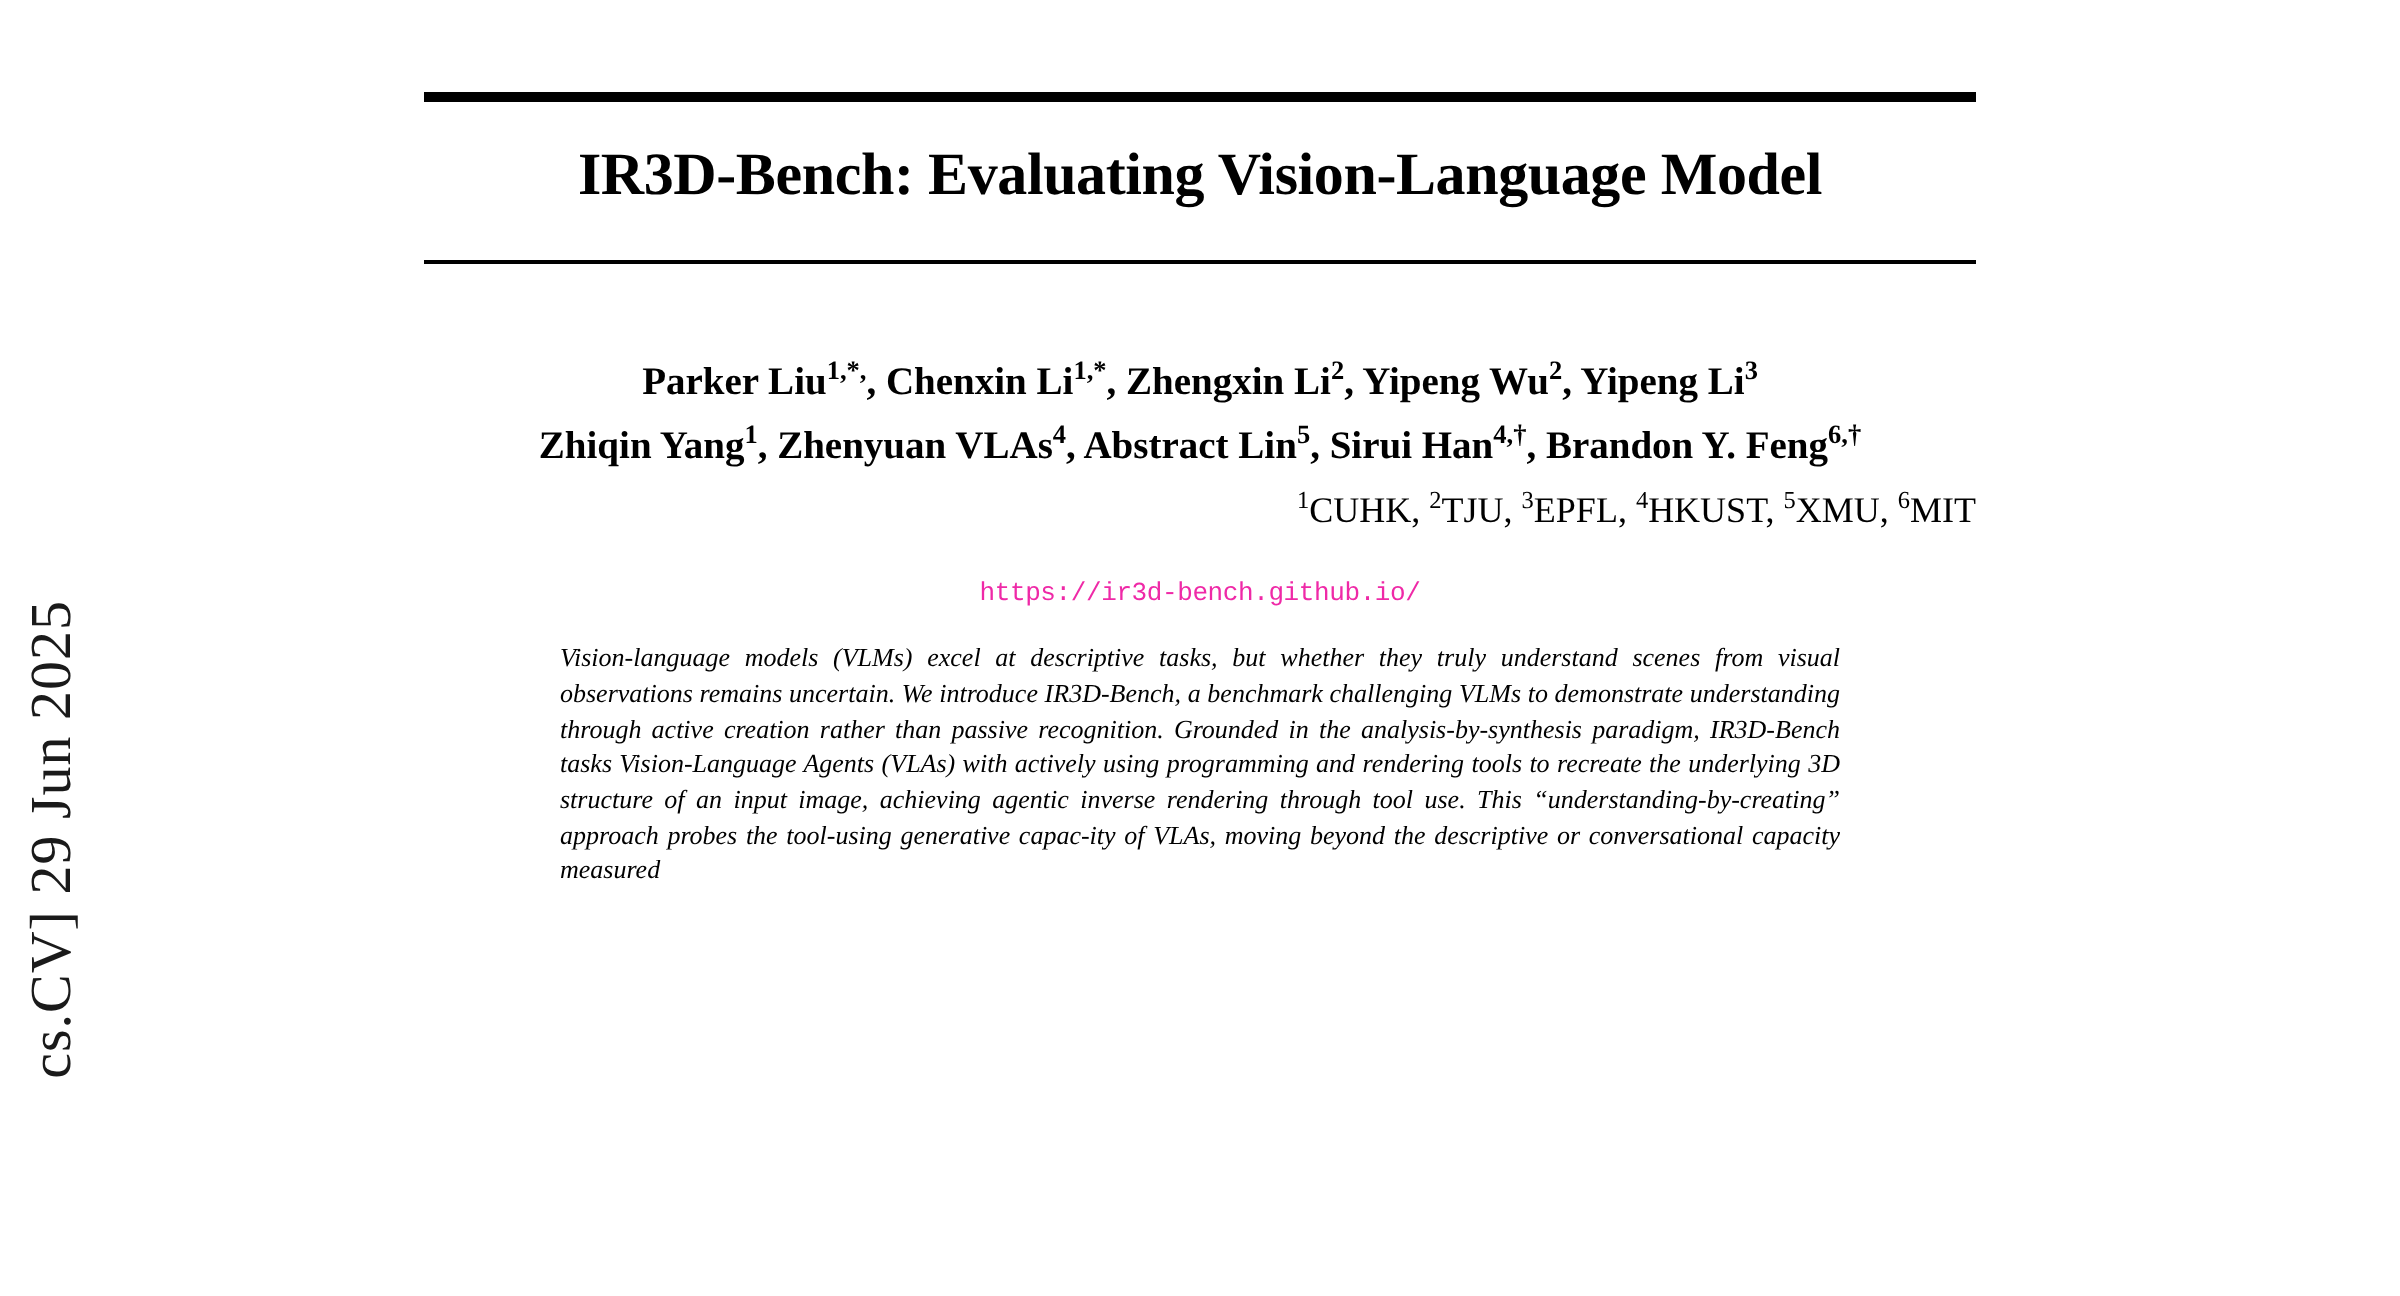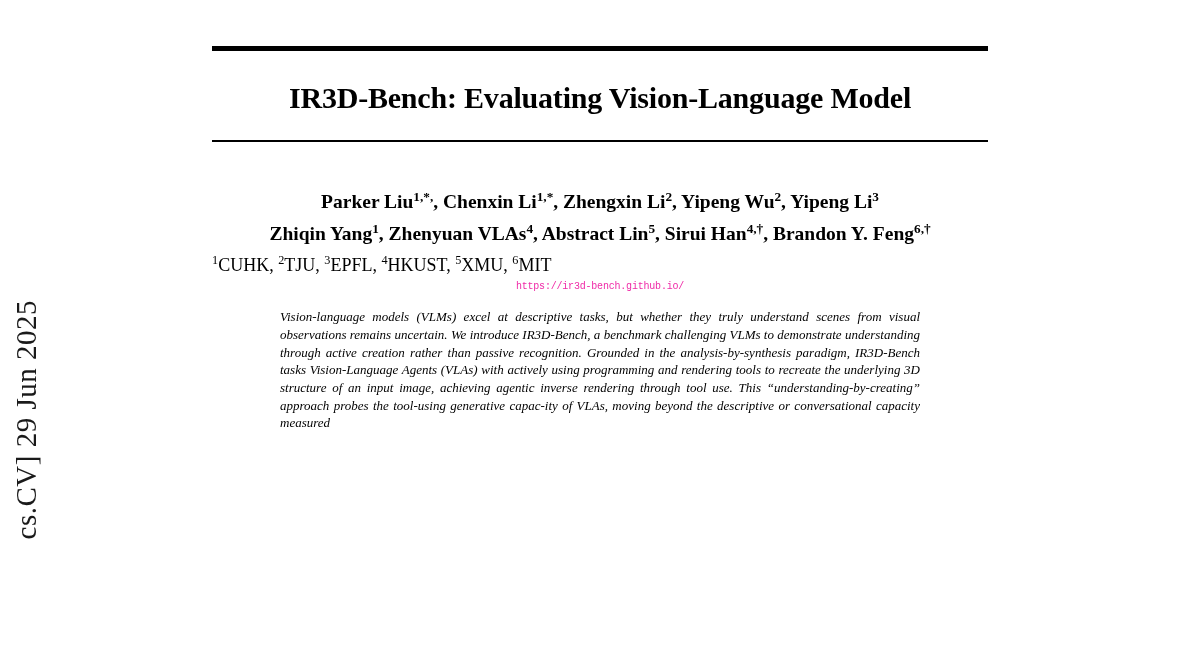--- a/index.html
+++ b/index.html
@@ -42,21 +42,21 @@
   }
 
   .rule-top {
     margin-top: 46px;
     height: 5px;
     background: #000;
     width: 100%;
   }
 
   .title {
-    margin-top: 26px;
+    margin-top: 16px;
     text-align: center;
     font-size: 30px;
     font-weight: bold;
     line-height: 1.38;
     letter-spacing: -0.2px;
   }
   .title .line2 { display: block; }
 
   .rule-bottom {
     margin-top: 22px;
@@ -74,33 +74,33 @@
   }
   .authors .row { display: block; }
   sup {
     font-size: 0.68em;
     vertical-align: super;
     line-height: 0;
     font-weight: bold;
   }
 
   .affil {
-    text-align: left;
+    text-align: right;
     font-size: 18px;
     font-weight: normal;
     line-height: 1.6;
     margin-top: 1px;
   }
   .affil sup { font-weight: normal; }
 
   .url {
-    margin-top: 2px;
+    margin-top: 20px;
     text-align: center;
     font-family: "Liberation Mono", monospace;
-    font-size: 10px;
+    font-size: 13px;
     color: #ef29a7;
     letter-spacing: -0.2px;
   }
   .url a { color: #ef29a7; text-decoration: none; }
 
   .abstract-head {
     margin-top: 54px;
     text-align: center;
     font-size: 20px;
     font-weight: bold;

